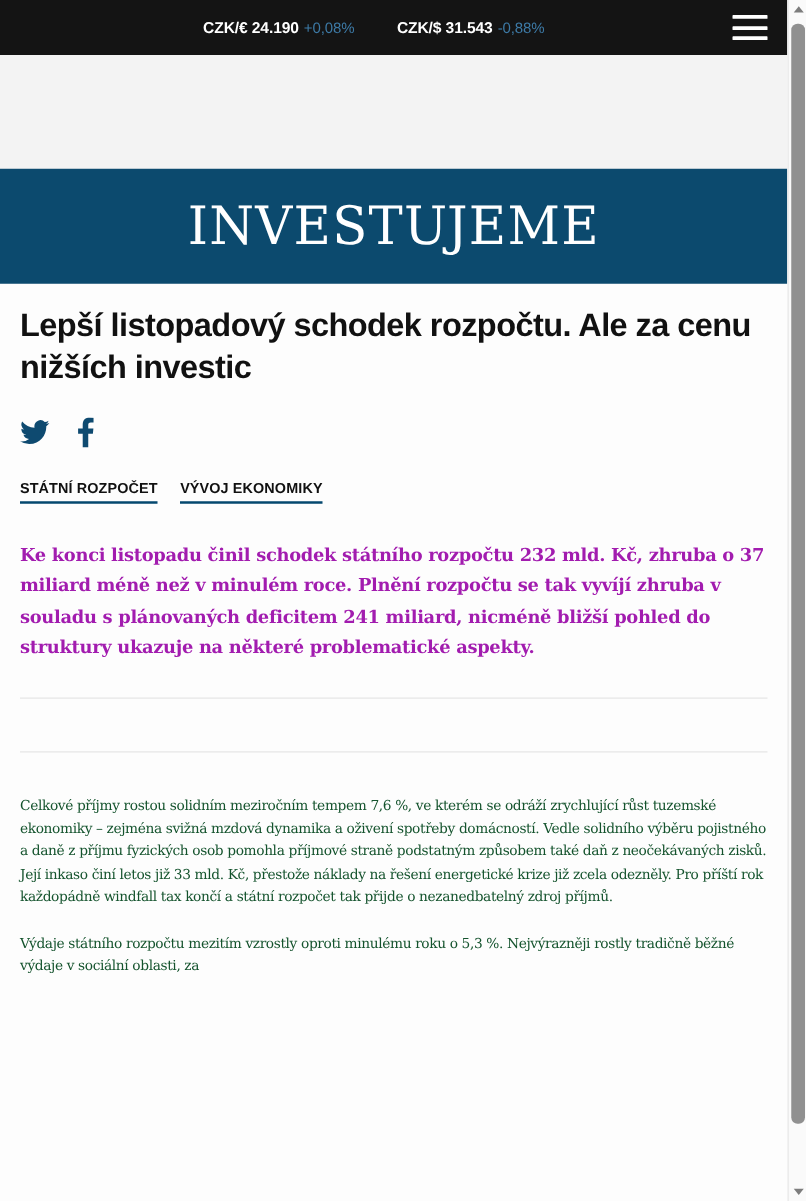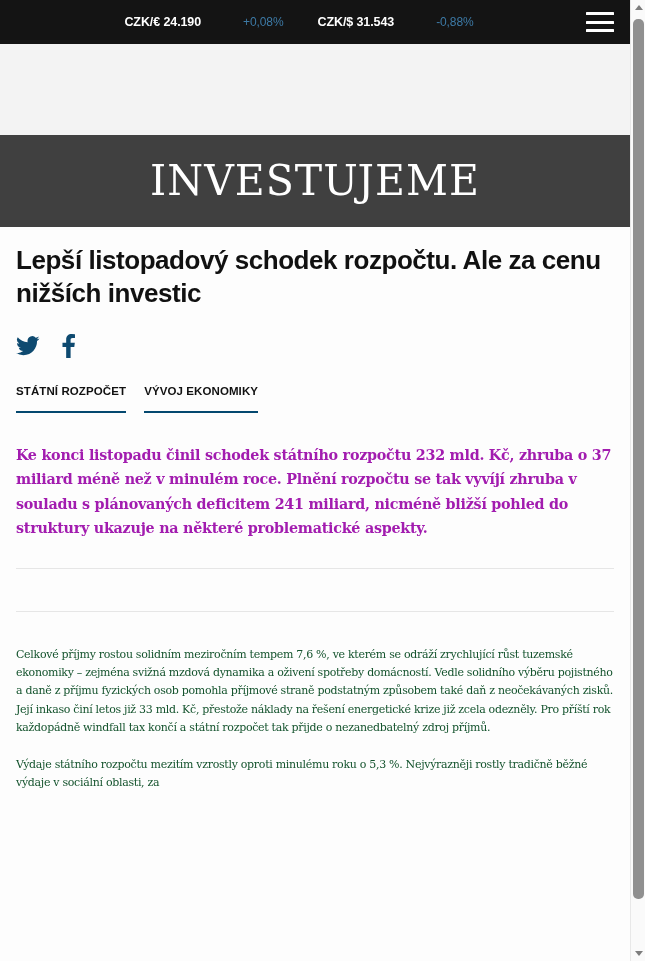--- a/index.html
+++ b/index.html
@@ -36,35 +36,34 @@
   }
   .ticker-group {
     display: flex;
     align-items: baseline;
     gap: 34px;
     transform: translateX(-16px);
   }
   .ticker-item {
     display: flex;
     align-items: baseline;
-    gap: 18px;
+    gap: 4px;
     white-space: nowrap;
   }
   .ticker-pair {
     color: #ffffff;
     font-size: 12.5px;
     font-weight: bold;
     letter-spacing: -0.1px;
   }
   .ticker-chg {
     color: #3d7aa6;
     font-size: 12px;
     font-weight: normal;
     letter-spacing: -0.1px;
-    margin-left: 24px;
   }
   .hamburger {
     position: absolute;
     right: 16px;
     top: 50%;
     transform: translateY(-50%);
     width: 28px;
     height: 22px;
     display: flex;
     flex-direction: column;
@@ -83,21 +82,21 @@
 
   
   .gray-band {
     height: 91px;
     background: #f3f3f3;
   }
 
   
   .logo-band {
     height: 92px;
-    background: #404040;
+    background: #0c4a6e;
     display: flex;
     align-items: center;
     justify-content: center;
   }
   .logo-text {
     color: #ffffff;
     font-family: "DejaVu Serif", serif;
     font-weight: 300;
     font-size: 41px;
     letter-spacing: 1px;
@@ -147,21 +146,21 @@
   .tag-row {
     display: flex;
     gap: 18px;
     margin-top: 26px;
   }
   .tag {
     font-size: 11.5px;
     font-weight: bold;
     color: #111111;
     letter-spacing: 0.1px;
-    padding-bottom: 14px;
+    padding-bottom: 4px;
     border-bottom: 2px solid #04486f;
     cursor: pointer;
     white-space: nowrap;
   }
 
   
   .perex {
     font-family: "DejaVu Serif", serif;
     font-size: 14.3px;
     font-weight: bold;

